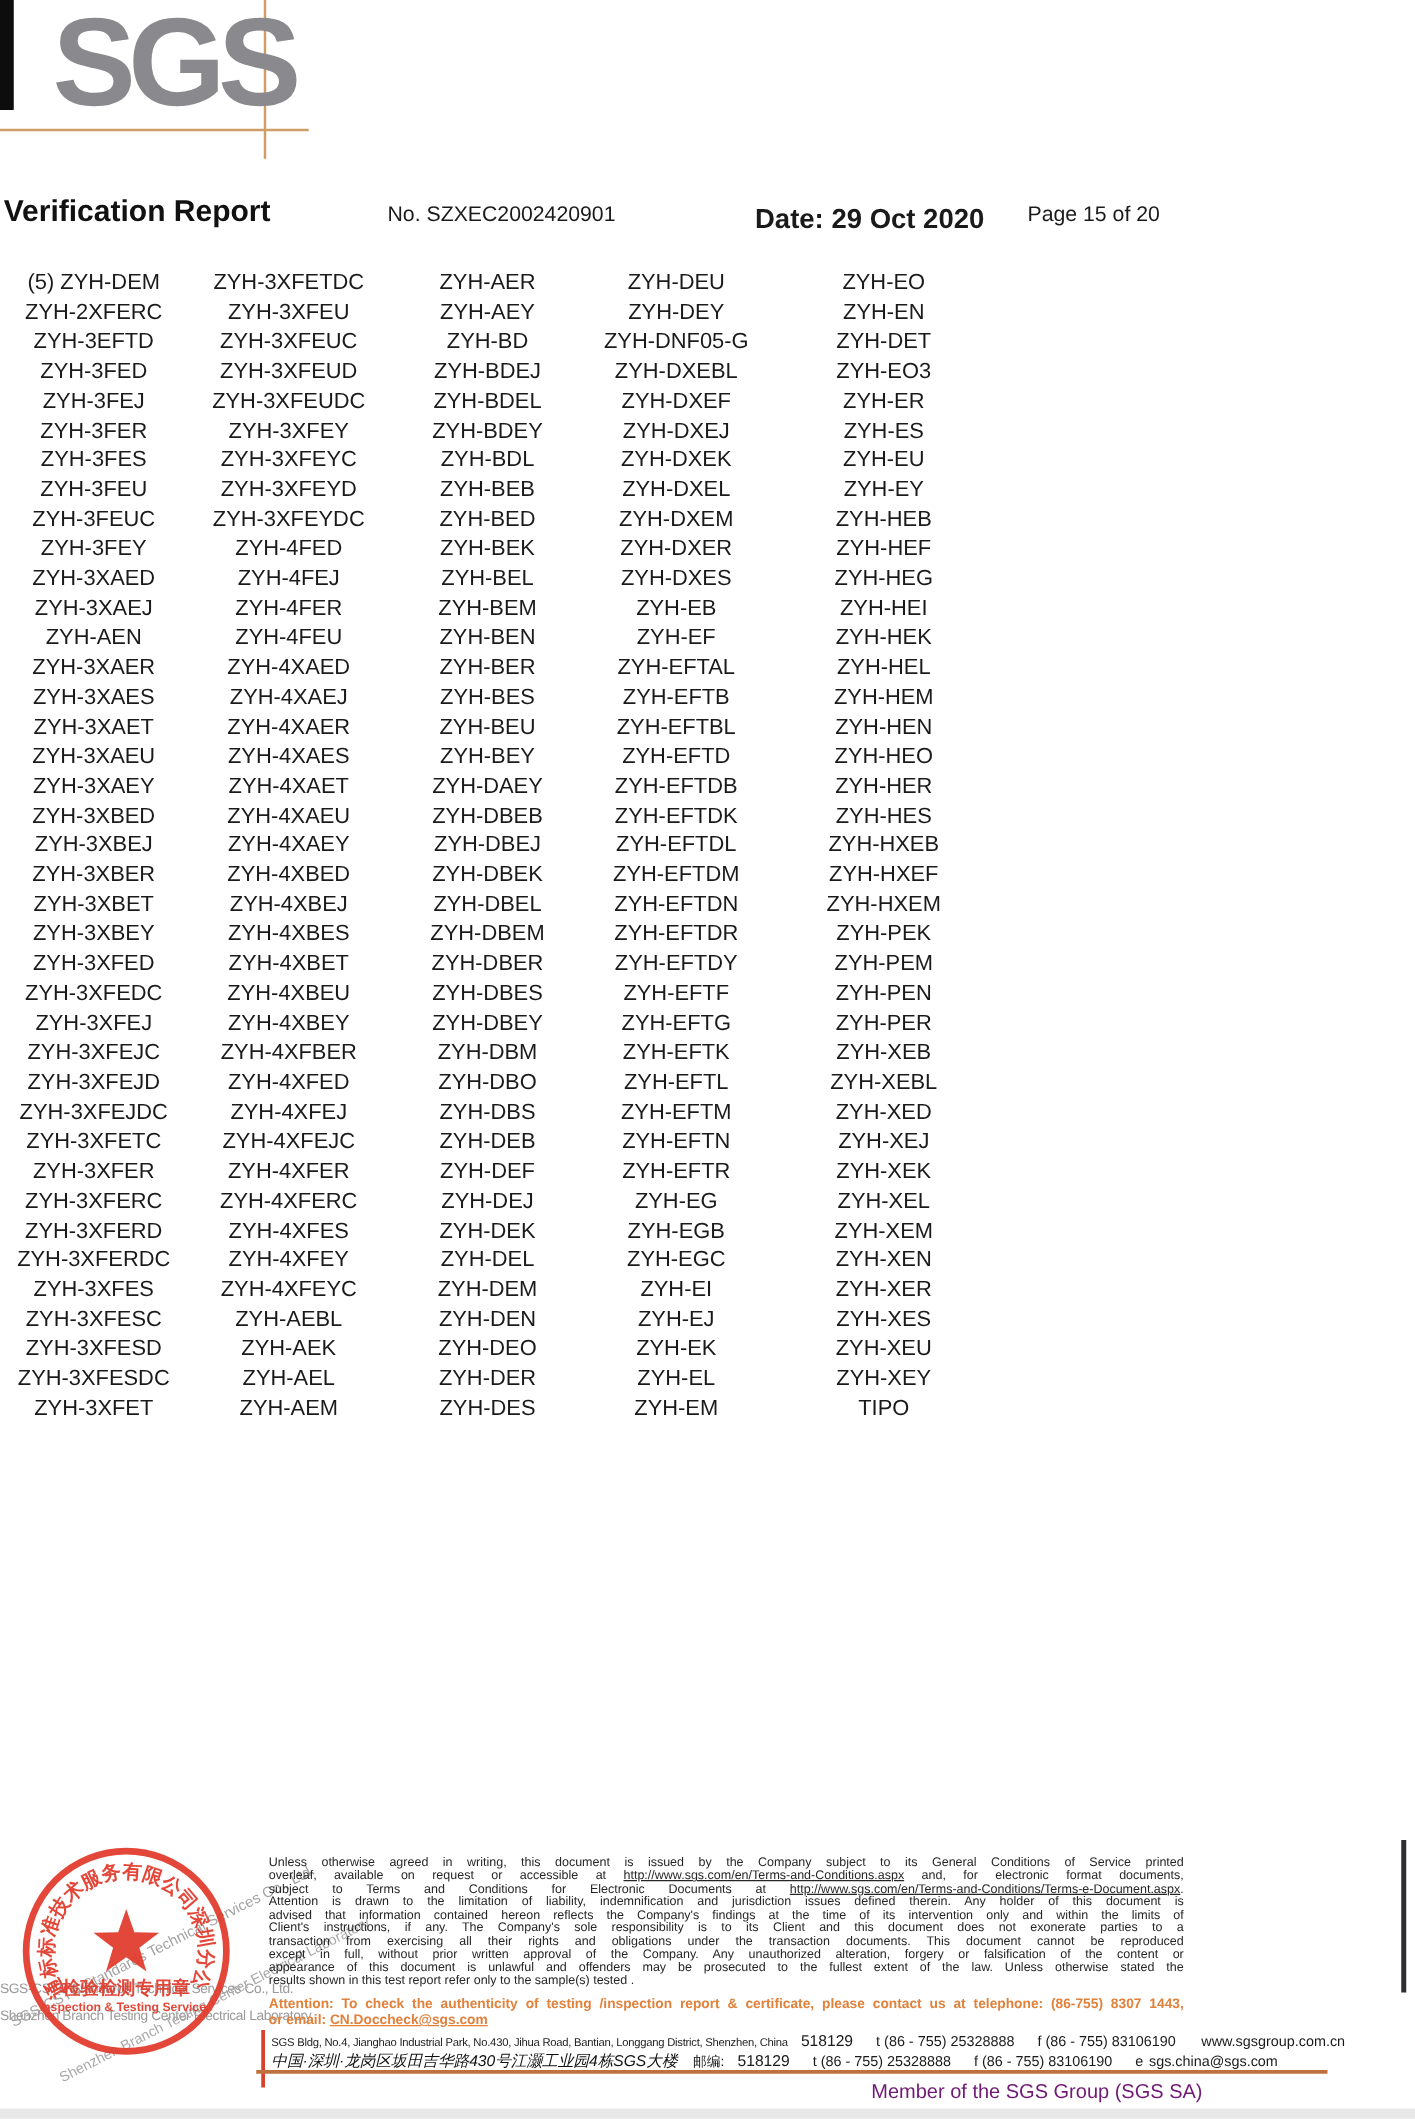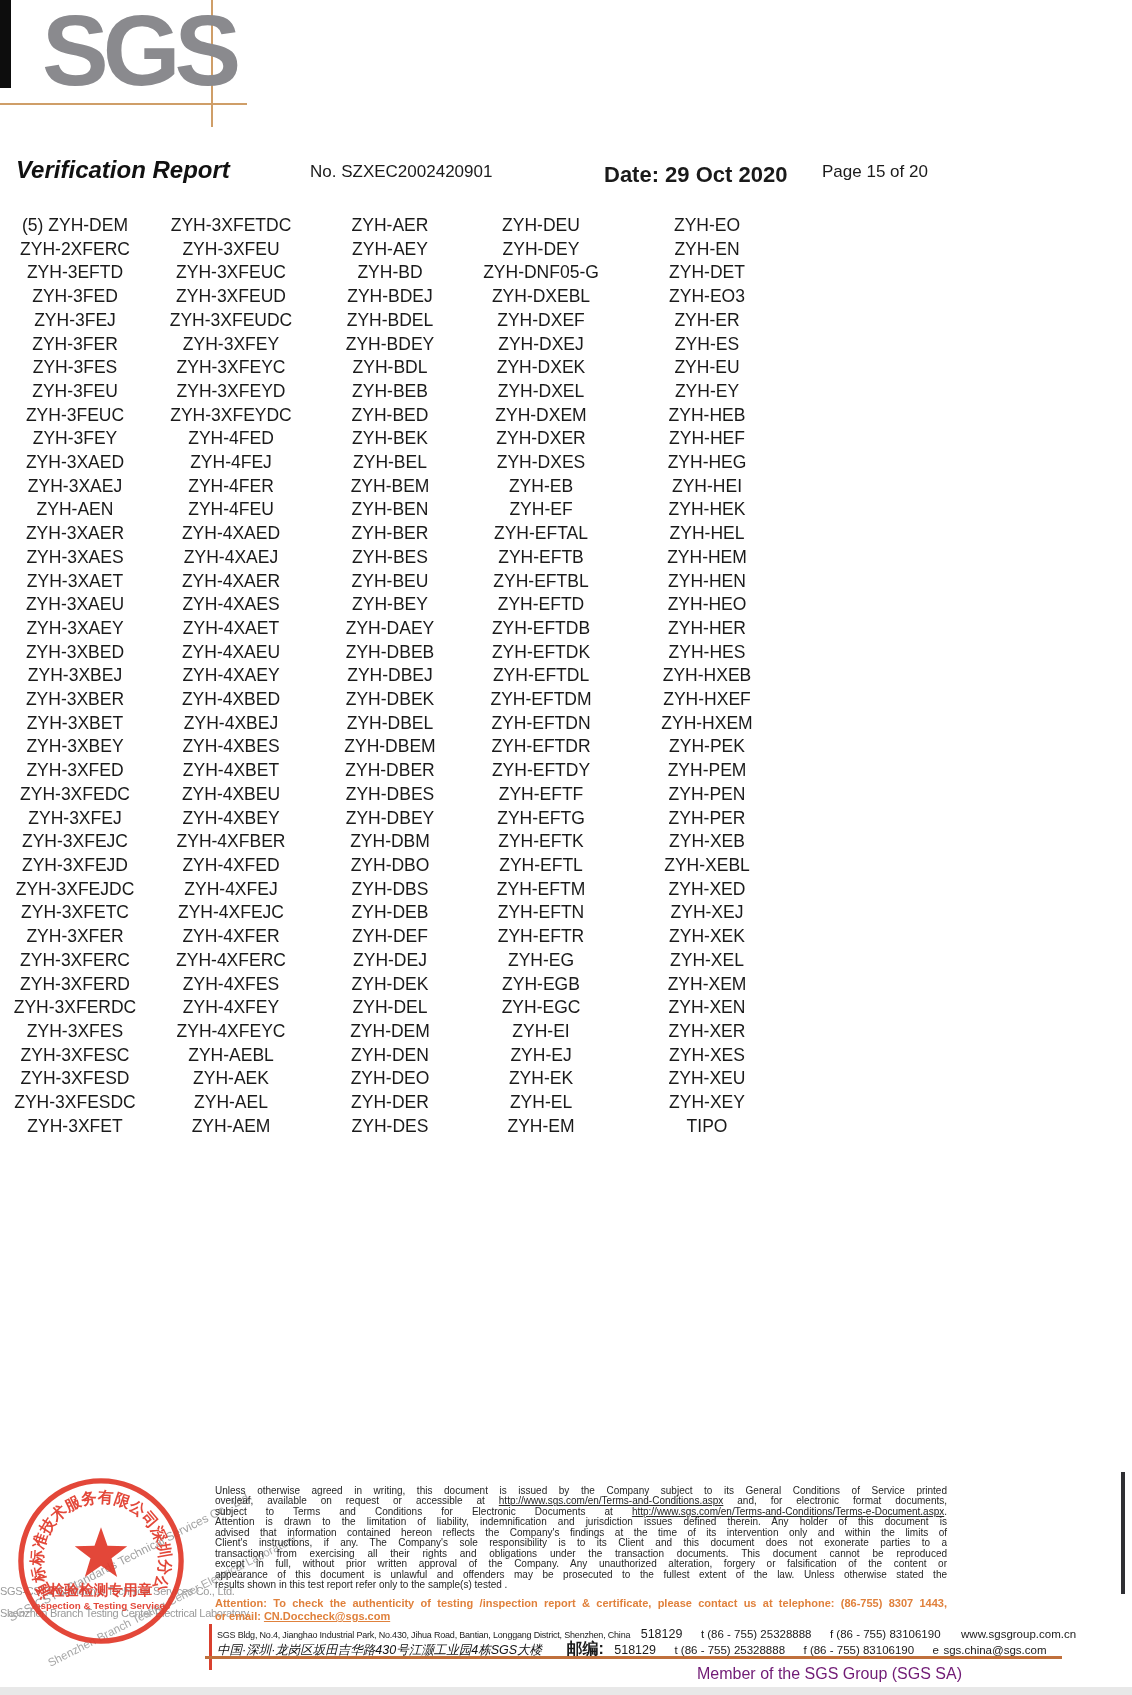--- a/index.html
+++ b/index.html
@@ -6,21 +6,21 @@
   .page{position:relative;width:1132px;height:1687px;background:#ffffff;overflow:hidden;
         font-family:"Liberation Sans",sans-serif;color:#1a1a1a;}
   
   .corner-bar{position:absolute;left:0;top:0;width:11px;height:88px;background:#0d0d0d;}
   .crop-v{position:absolute;left:211px;top:0;width:2px;height:127px;background:#cf9e68;}
   .crop-h{position:absolute;left:0;top:103px;width:247px;height:2px;background:#cf9e68;}
   
   .logo{position:absolute;left:42px;top:0px;font-size:100px;font-weight:bold;
         letter-spacing:-6px;line-height:1.0;color:#8a8a8e;}
   
-  .hdr-title{position:absolute;left:16px;top:156px;font-size:24px;font-weight:bold;color:#111;font-style:italic;}
+  .hdr-title{position:absolute;left:3px;top:156px;font-size:24px;font-weight:bold;color:#111;}
   .hdr-no{position:absolute;left:310px;top:162px;font-size:17px;}
   .hdr-date{position:absolute;left:604px;top:162px;font-size:22px;font-weight:bold;}
   .hdr-page{position:absolute;left:822px;top:162px;font-size:17px;}
   
   table.models{position:absolute;left:2px;top:214px;border-collapse:collapse;table-layout:fixed;
         width:796px;font-size:17.5px;}
   table.models td{padding:0;line-height:23.7px;height:23.7px;white-space:nowrap;text-align:center;overflow:visible;}
   table.models td:nth-child(1){width:146px;text-align:center;}
   table.models td:nth-child(2){width:166px;}
   table.models td:nth-child(3){width:152px;}
@@ -44,21 +44,21 @@
         font-size:11px;line-height:13px;}
   .attn-l1{text-align:justify;text-align-last:justify;}
   .attn u, .legal u{}
   .addr{position:absolute;left:217px;top:1625px;width:860px;white-space:nowrap;}
   .addr-row{height:16px;line-height:16px;}
   .addr-street-en{font-size:9px;letter-spacing:-0.2px;color:#222;}
   .addr-zip{font-size:12.5px;margin-left:6px;}
   .addr-tel{font-size:11.5px;margin-left:14px;}
   .addr-web{font-size:11.5px;margin-left:16px;}
   .addr-street-cn{font-size:12.5px;color:#111;font-style:italic;}
-  .addr-cn-zip-label{font-size:16px;font-weight:bold;margin-left:20px;}
+  .addr-cn-zip-label{font-size:11px;font-weight:normal;margin-left:8px;}
   .red-vline{position:absolute;left:209px;top:1624px;width:3px;height:46px;background:#d9402e;}
   .orange-rule{position:absolute;left:205px;top:1656px;width:857px;height:3px;background:#c0703c;}
   .member{position:absolute;left:697px;top:1665px;font-size:16px;color:#701a75;}
   .right-bar{position:absolute;left:1121px;top:1472px;width:4px;height:122px;background:#2f2f33;}
 </style>
 </head>
 <body>
 
 <div class="page">
 

